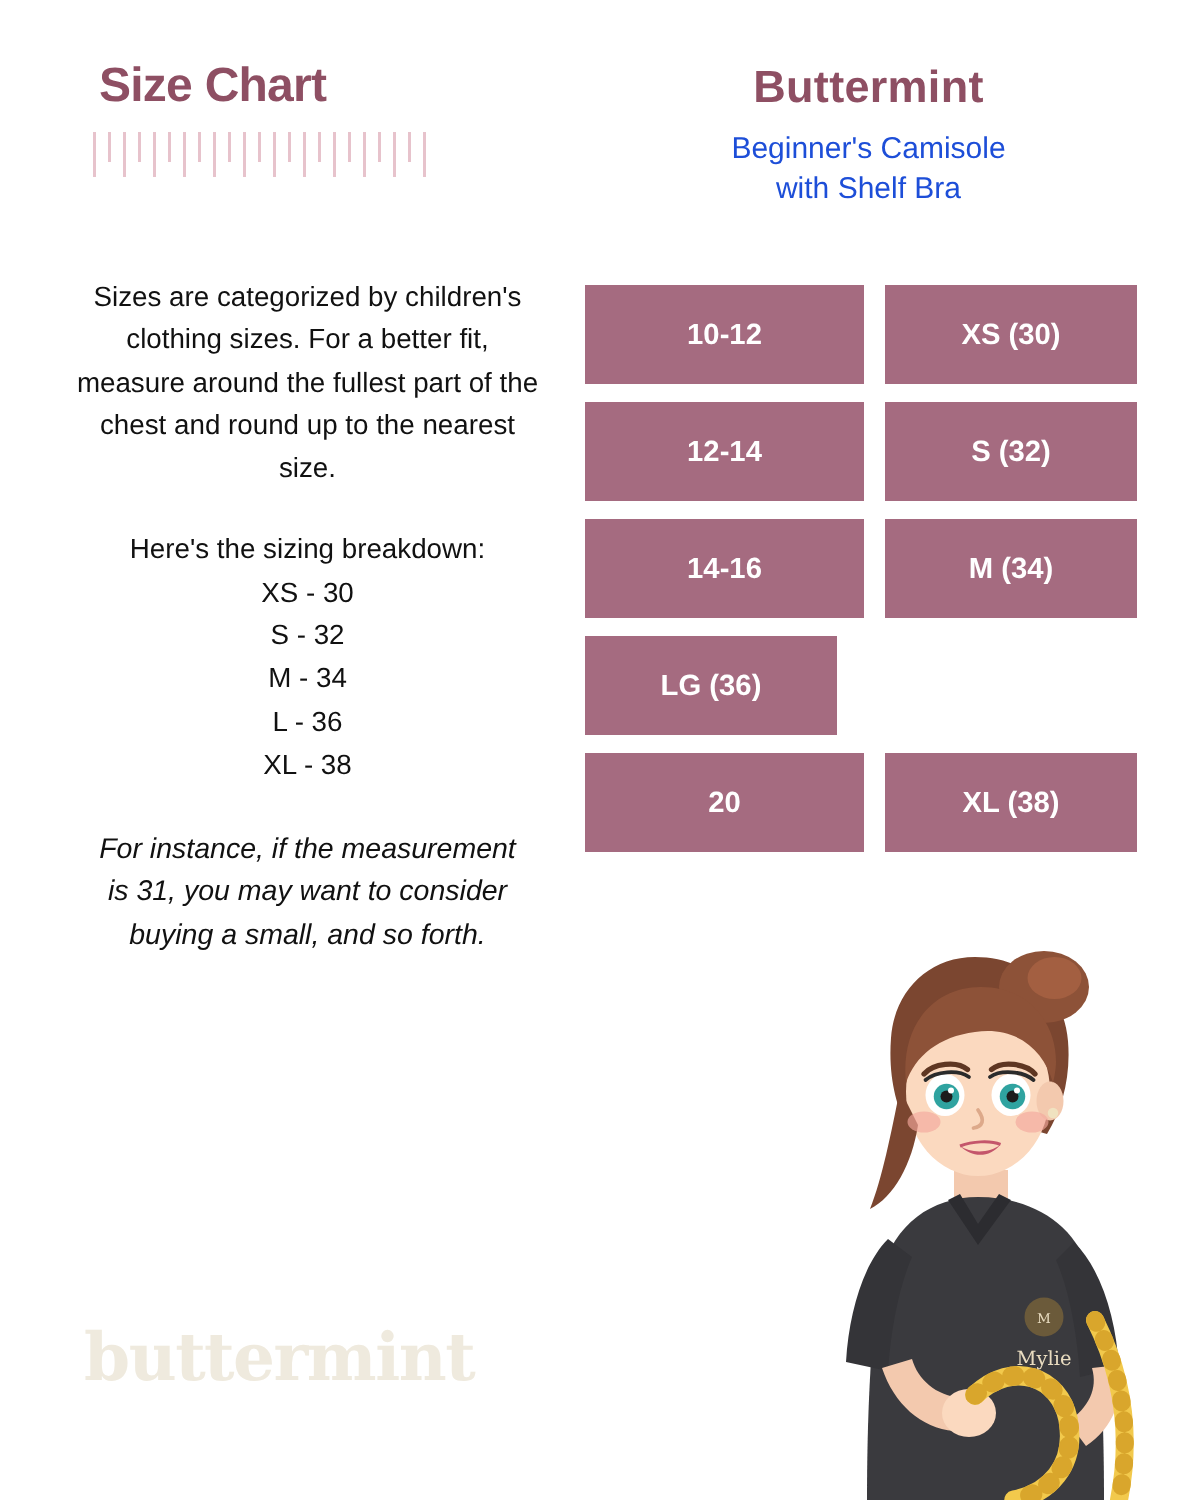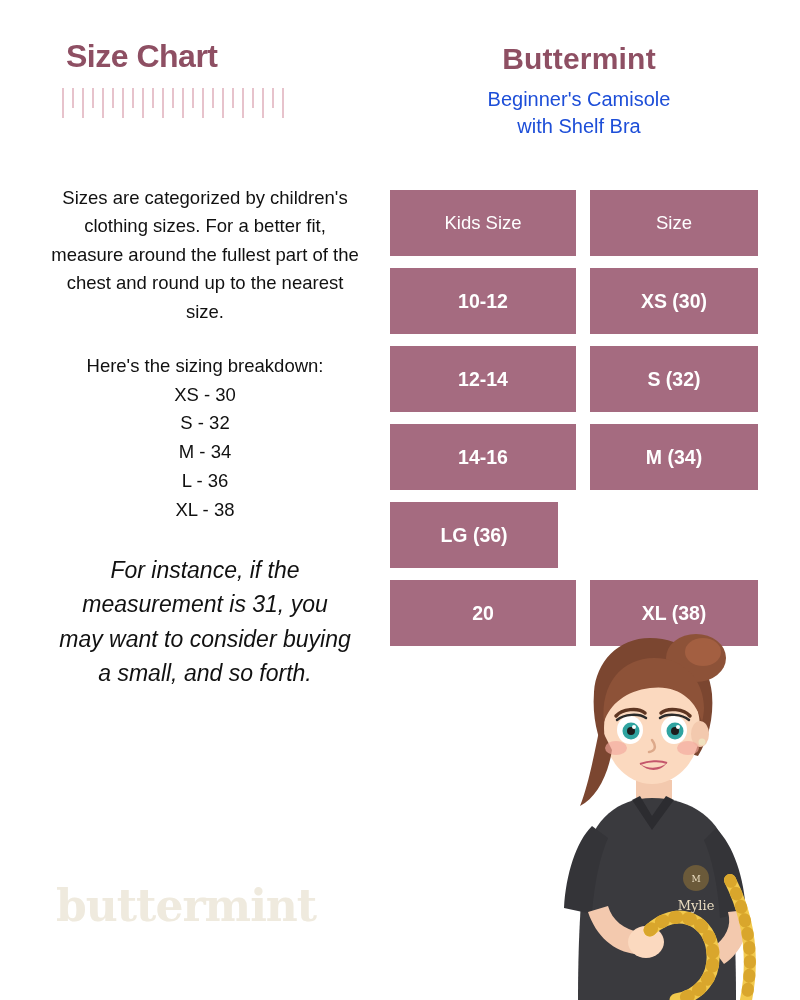--- a/index.html
+++ b/index.html
@@ -82,21 +82,21 @@
     padding: 0;
     text-align: center;
     font-size: 18.5px;
     color: #111111;
     line-height: 1.56;
   }
 
   .instance-note {
     margin: 28px 18px 0 18px;
     font-style: italic;
-    font-size: 23px;
+    font-size: 19px;
     line-height: 1.5;
     color: #111111;
     text-align: center;
   }
 
   .watermark {
     position: absolute;
     left: 56px;
     top: 880px;
     font-size: 44px;
@@ -234,24 +234,20 @@
   <div class="right-col">
     <div class="brand-name">Buttermint</div>
     <div class="product-name">
       <span>Beginner's Camisole</span><br>
       <span>with Shelf Bra</span>
     </div>
   </div>
 
   <div class="size-table">
 
-    <div class="table-row header-row">
-      <div class="cell col-left">Kids Size</div>
-      <div class="cell col-right">Size</div>
-    </div>
 
     <div class="table-row body-row">
       <div class="cell col-left">10-12</div>
       <div class="cell col-right">XS (30)</div>
     </div>
 
     <div class="table-row body-row">
       <div class="cell col-left">12-14</div>
       <div class="cell col-right">S (32)</div>
     </div>

